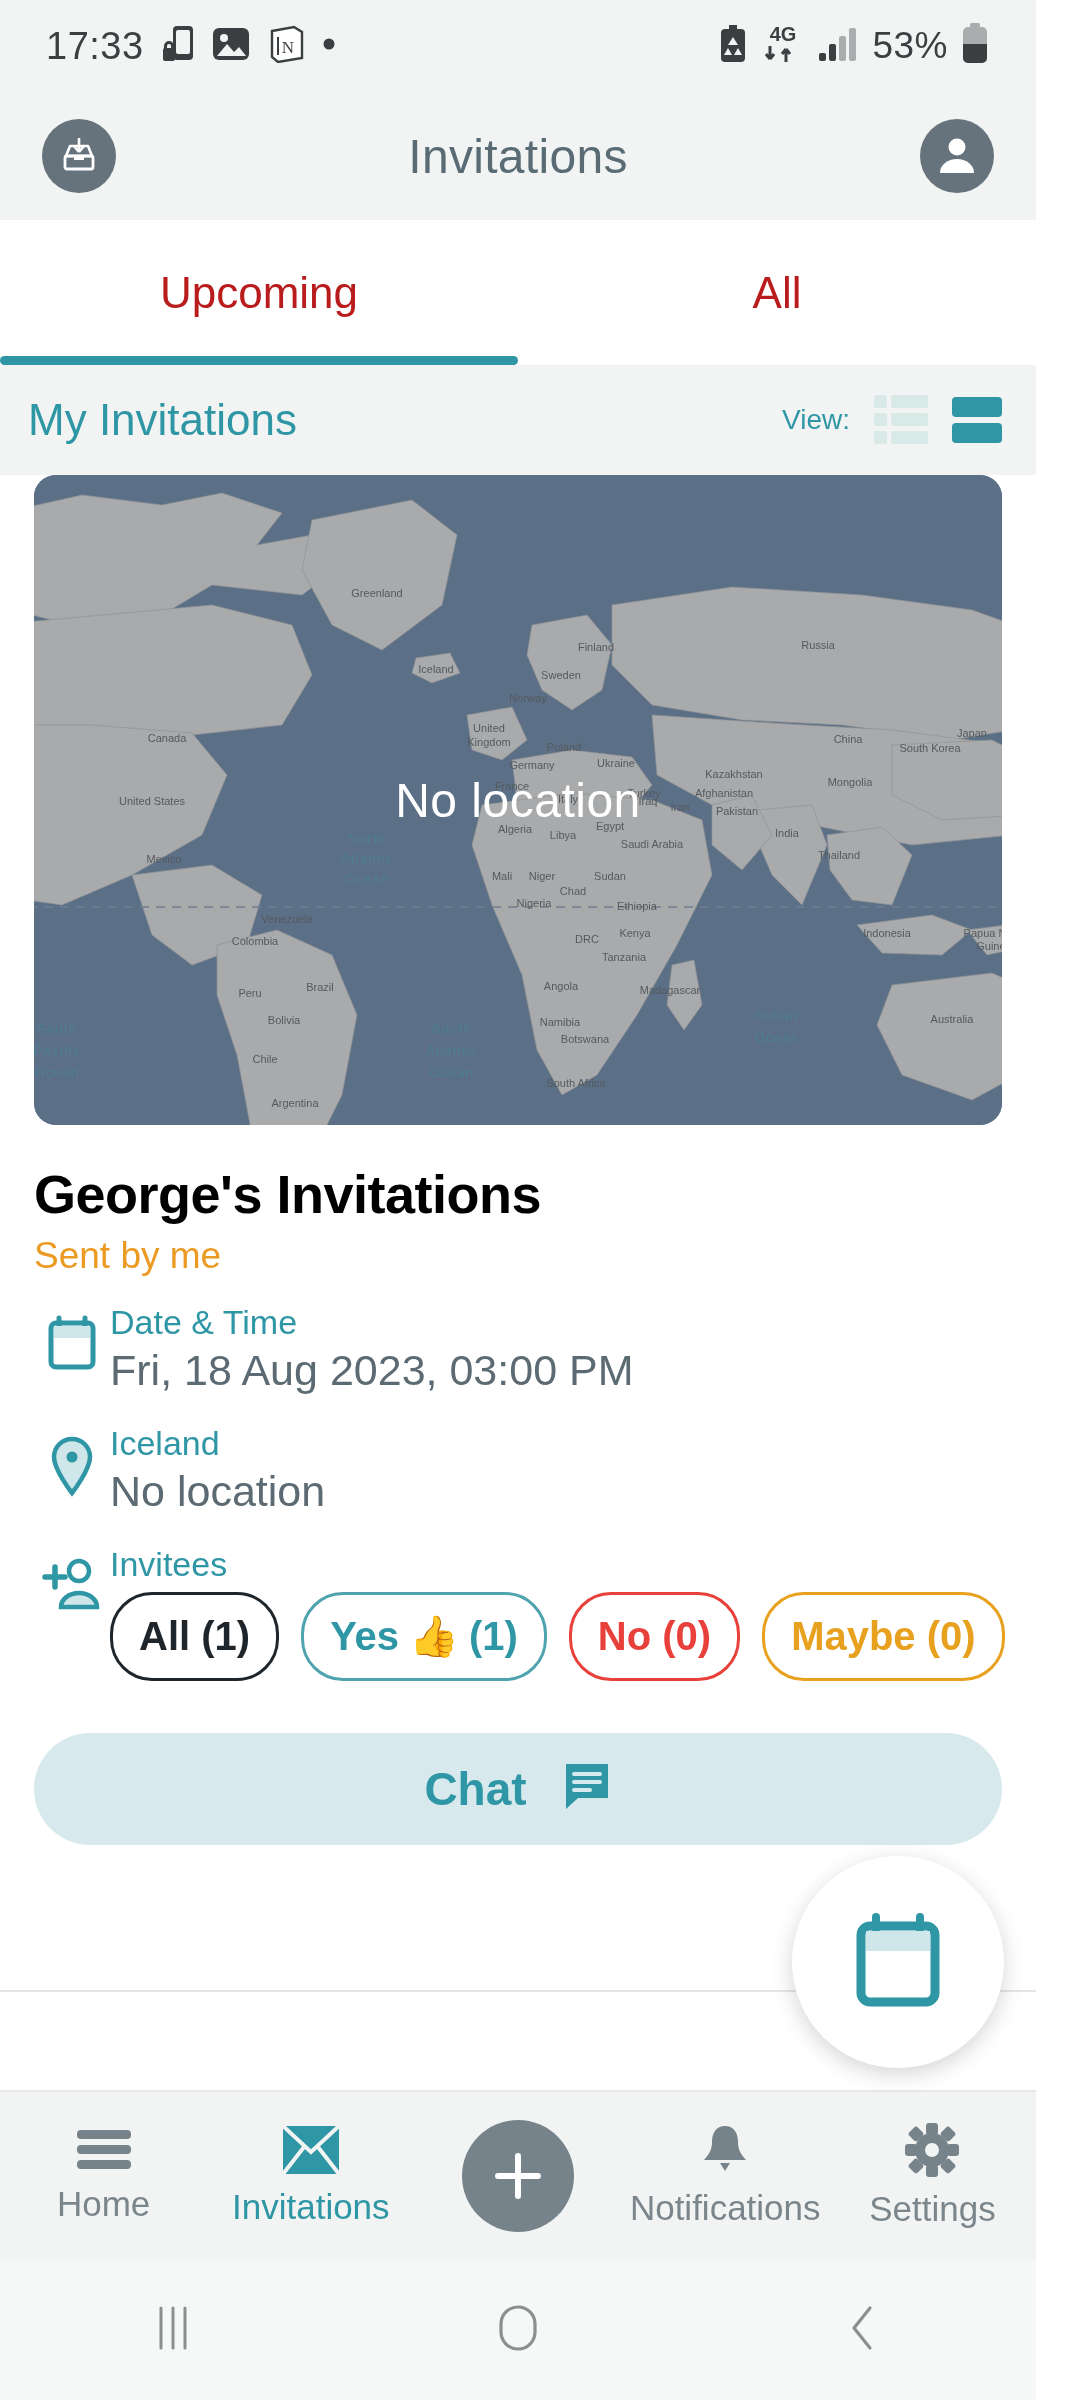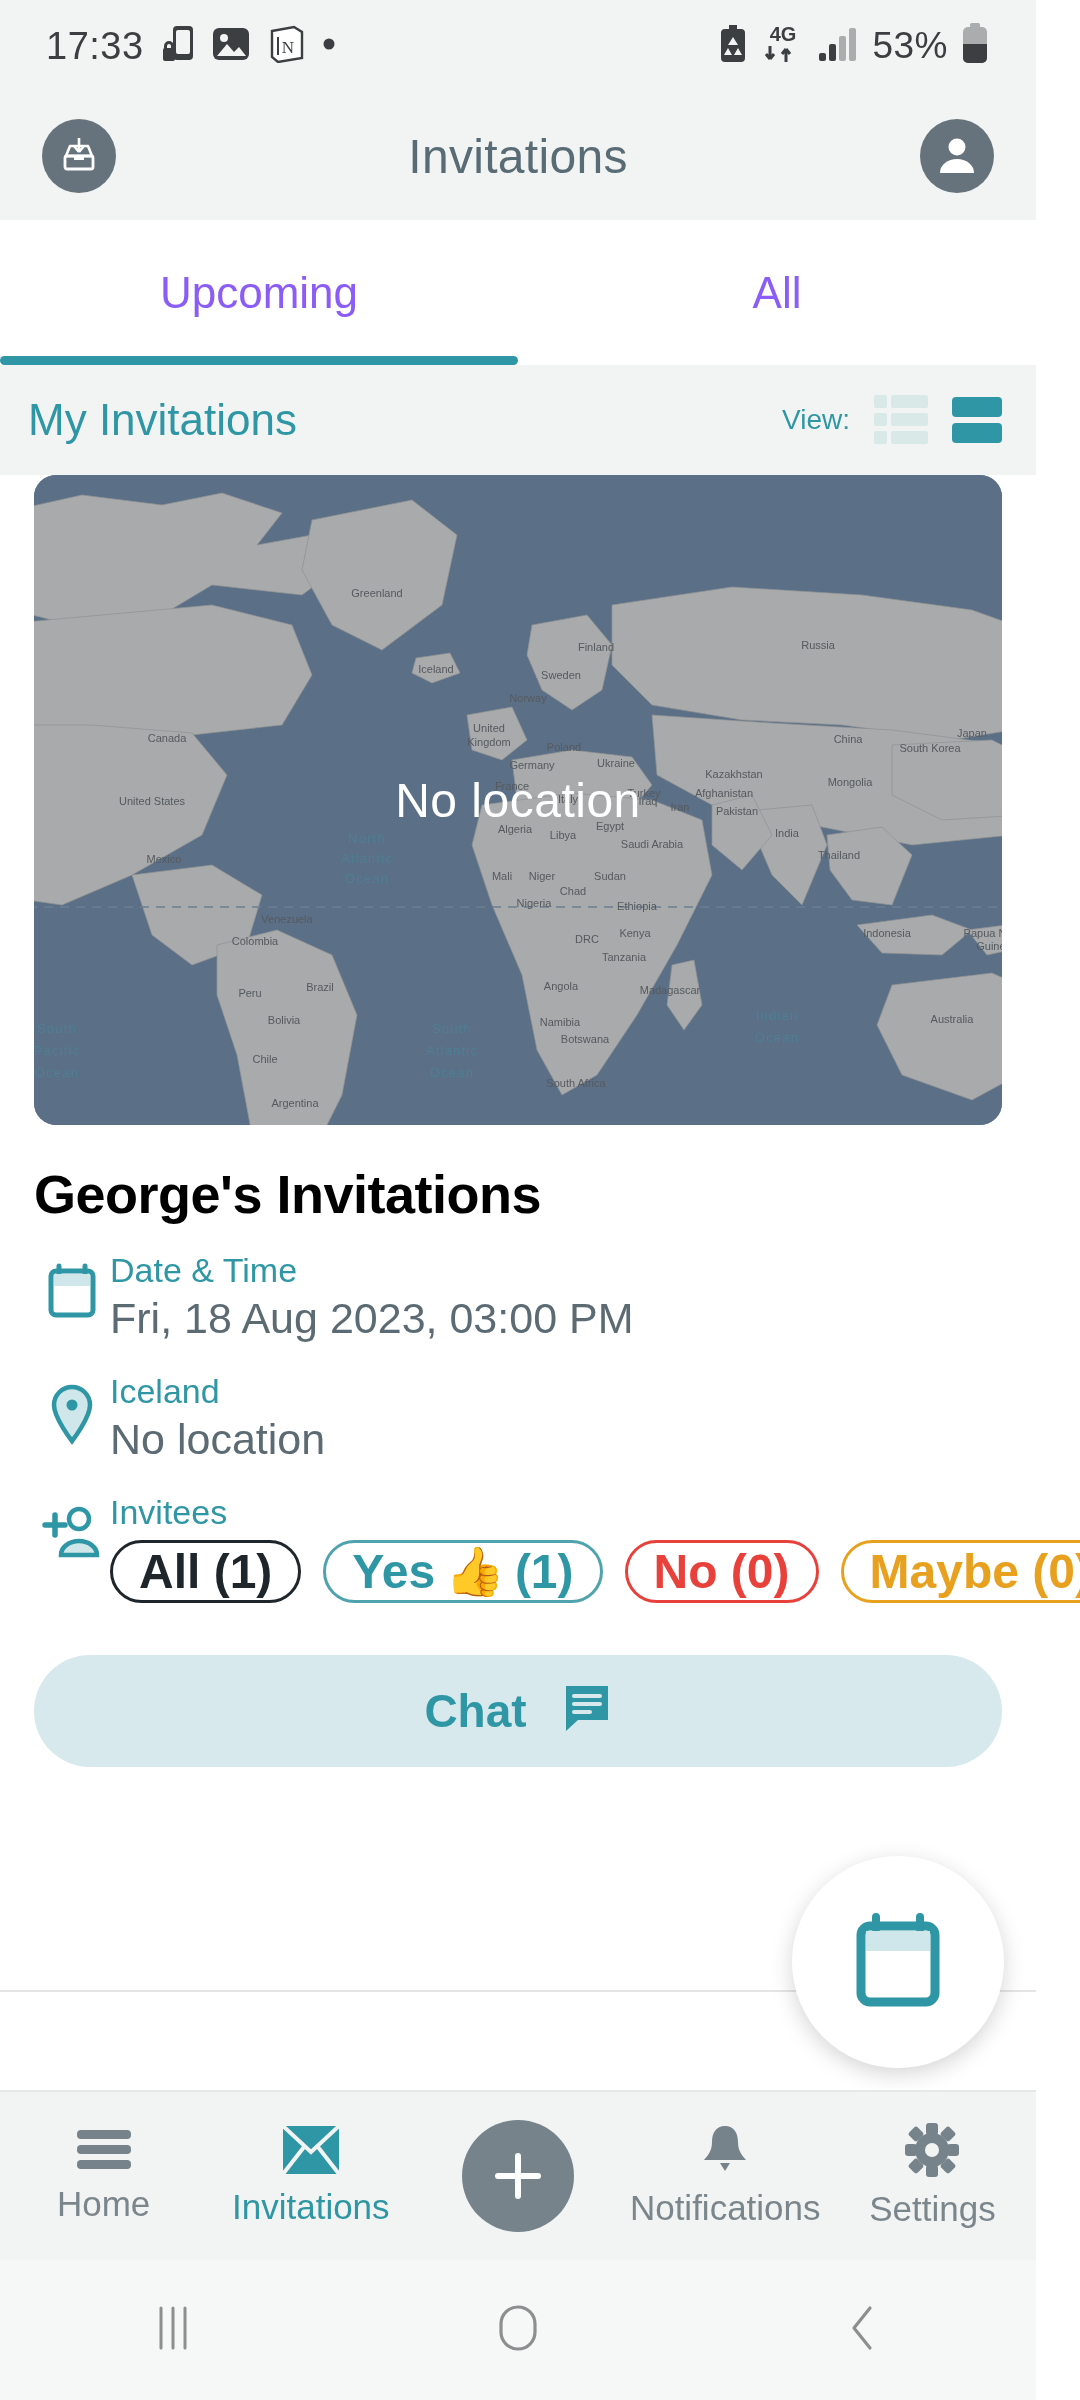--- a/index.html
+++ b/index.html
@@ -32,21 +32,21 @@
   .hdr-btn{
     width:74px; height:74px; border-radius:50%;
     background:#67737c; display:flex; align-items:center; justify-content:center;
   }
   .hdr-title{ font-size:48px; color:#596b75; font-weight:400; letter-spacing:.3px; }
 
   
   .tabs{ display:flex; height:145px; background:#fff; }
   .tab{
     flex:1; display:flex; align-items:center; justify-content:center;
-    font-size:44px; color:#8b5cf6; position:relative;
+    font-size:44px; color:#b91c1c; position:relative;
   }
   .tab .ul{
     position:absolute; left:0; right:0; bottom:0; height:9px;
     background:#2e96a4; border-radius:5px;
   }
 
   
   .subhead{
     height:110px; background:#f2f4f3;
     display:flex; align-items:center; justify-content:space-between;
@@ -75,21 +75,21 @@
 
   .row{ display:flex; align-items:flex-start; margin-top:26px; padding-left:34px; }
   .row-ic{ width:76px; flex:0 0 76px; display:flex; justify-content:center; padding-top:12px; }
   .row-body{ flex:1; }
   .row-lab{ font-size:34px; color:#2e96a4; line-height:1.15; }
   .row-val{ font-size:43px; color:#5c6b73; line-height:1.25; margin-top:2px; }
 
   .pills{ display:flex; gap:22px; margin-top:8px; flex-wrap:nowrap; }
   .pill{
     border:3px solid; border-radius:42px;
-    padding:0 26px; font-size:48px; font-weight:bold;
+    padding:18px 26px; font-size:40px; font-weight:bold;
     display:flex; align-items:center; gap:10px; white-space:nowrap;
     background:#fff;
   }
   .pill.all{ border-color:#1f262b; color:#1f262b; }
   .pill.yes{ border-color:#4fa3ae; color:#2e96a4; }
   .pill.no{ border-color:#e8413c; color:#e8413c; }
   .pill.maybe{ border-color:#e8a11f; color:#e8a11f; }
 
   
   .chat-btn{
@@ -375,20 +375,21 @@
             <text x="45" y="602">Ocean</text>
           <text x="765" y="545">Indian</text>
             <text x="765" y="567">Ocean</text>
         </g>
       </svg>
       <div class="map-label">No location</div>
     </div>
   </div>
 
   <div class="ev-title">George's Invitations</div>
+  <div class="ev-sub">Sent by me</div>
 
   <div class="row">
     <div class="row-ic">
       <svg width="52" height="56" viewBox="0 0 52 56">
         <path d="M13 3 v8 M39 3 v8" stroke="#2e96a4" stroke-width="5" stroke-linecap="round"></path>
         <rect x="5" y="8" width="42" height="44" rx="5" fill="none" stroke="#2e96a4" stroke-width="5"></rect>
         <rect x="8" y="11" width="36" height="12" fill="#cfe6ea"></rect>
       </svg>
     </div>
     <div class="row-body">

